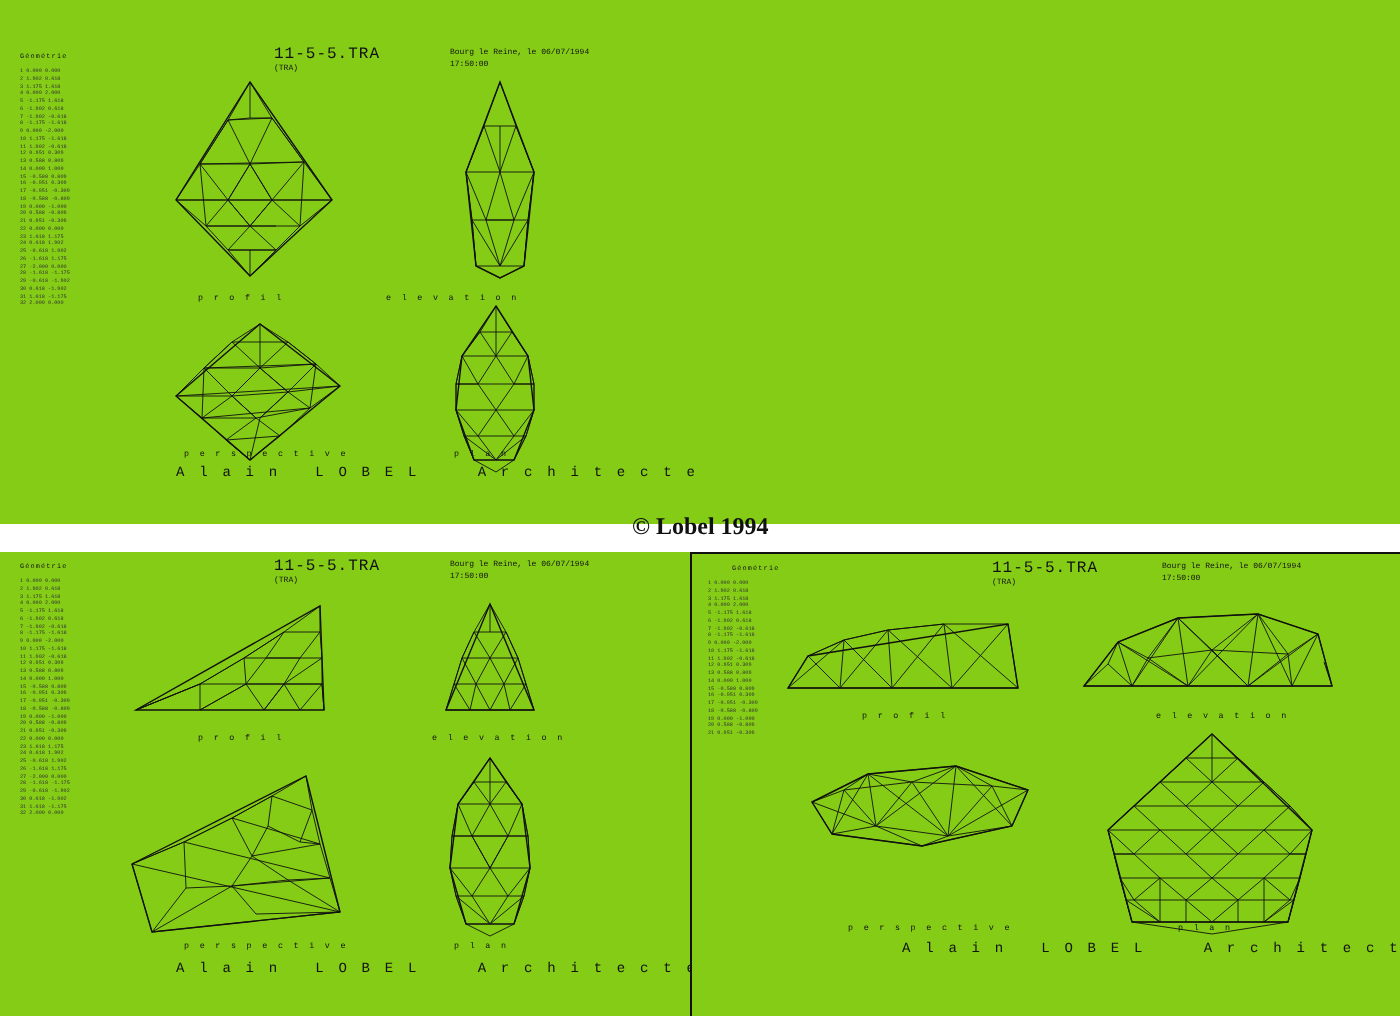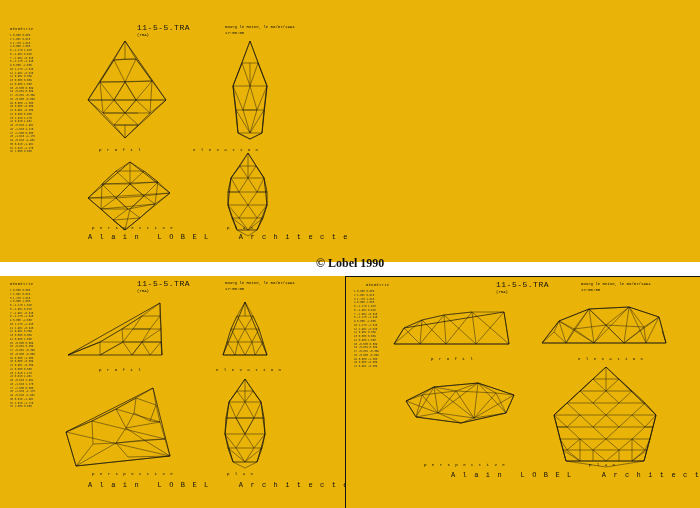--- a/index.html
+++ b/index.html
@@ -4,21 +4,21 @@
 <style>
   html,body{margin:0;padding:0;}
   body{
     width:700px;height:508px;
     background:#ffffff;
     font-family:"Liberation Sans", sans-serif;
     color:#111;
     overflow:hidden;
     position:relative;
   }
-  .sheet{position:absolute;background:#eab308;}
+  .sheet{position:absolute;background:#84cc16;}
   .sheet-border{border:1px solid #111;}
   .hdr-title{
     position:absolute;
     font-family:"Liberation Mono", monospace;
     font-size:8px;
     letter-spacing:0.5px;
     color:#111;
     white-space:pre;
   }
   .hdr-sub{
@@ -185,21 +185,21 @@
                M36,3 L36,28"></path>
     </g>
   </svg>
 
   <div class="caption" style="left:92px;top:226px;">p e r s p e c t i v e</div>
   <div class="caption" style="left:227px;top:226px;">p l a n</div>
 
   <div class="signature" style="left:88px;top:233px;">A l a i n   L O B E L     A r c h i t e c t e</div>
 </div>
 
-<div class="copyright" style="left:316px;top:256px;">© Lobel 1990</div>
+<div class="copyright" style="left:316px;top:256px;">© Lobel 1994</div>
 
 <div class="sheet" style="left:0px;top:276px;width:345px;height:232px;">
 
   <div class="tiny-col-head" style="left:10px;top:6px;">Géométrie</div>
   <div class="tiny-col" style="left:10px;top:13px;width:34px;">1 0.000 0.000
 2 1.902 0.618
 3 1.175 1.618
 4 0.000 2.000
 5 -1.175 1.618
 6 -1.902 0.618

